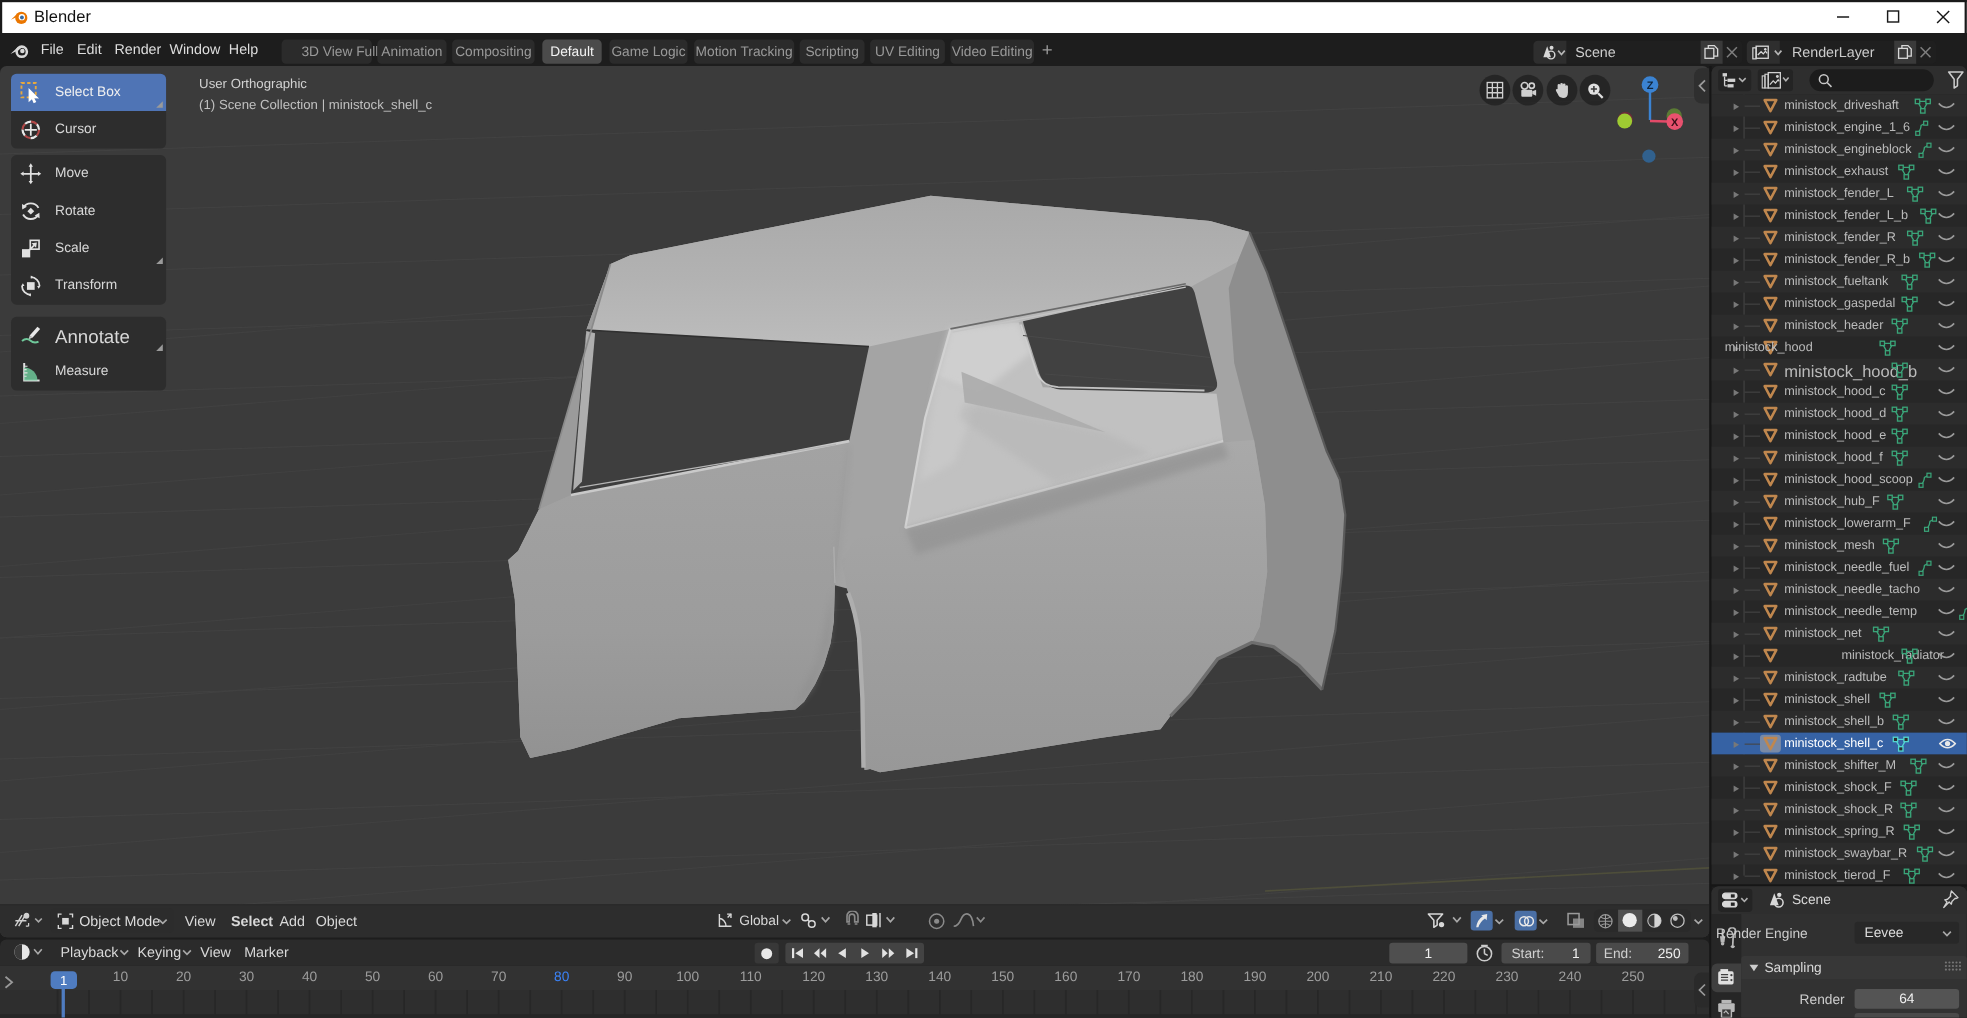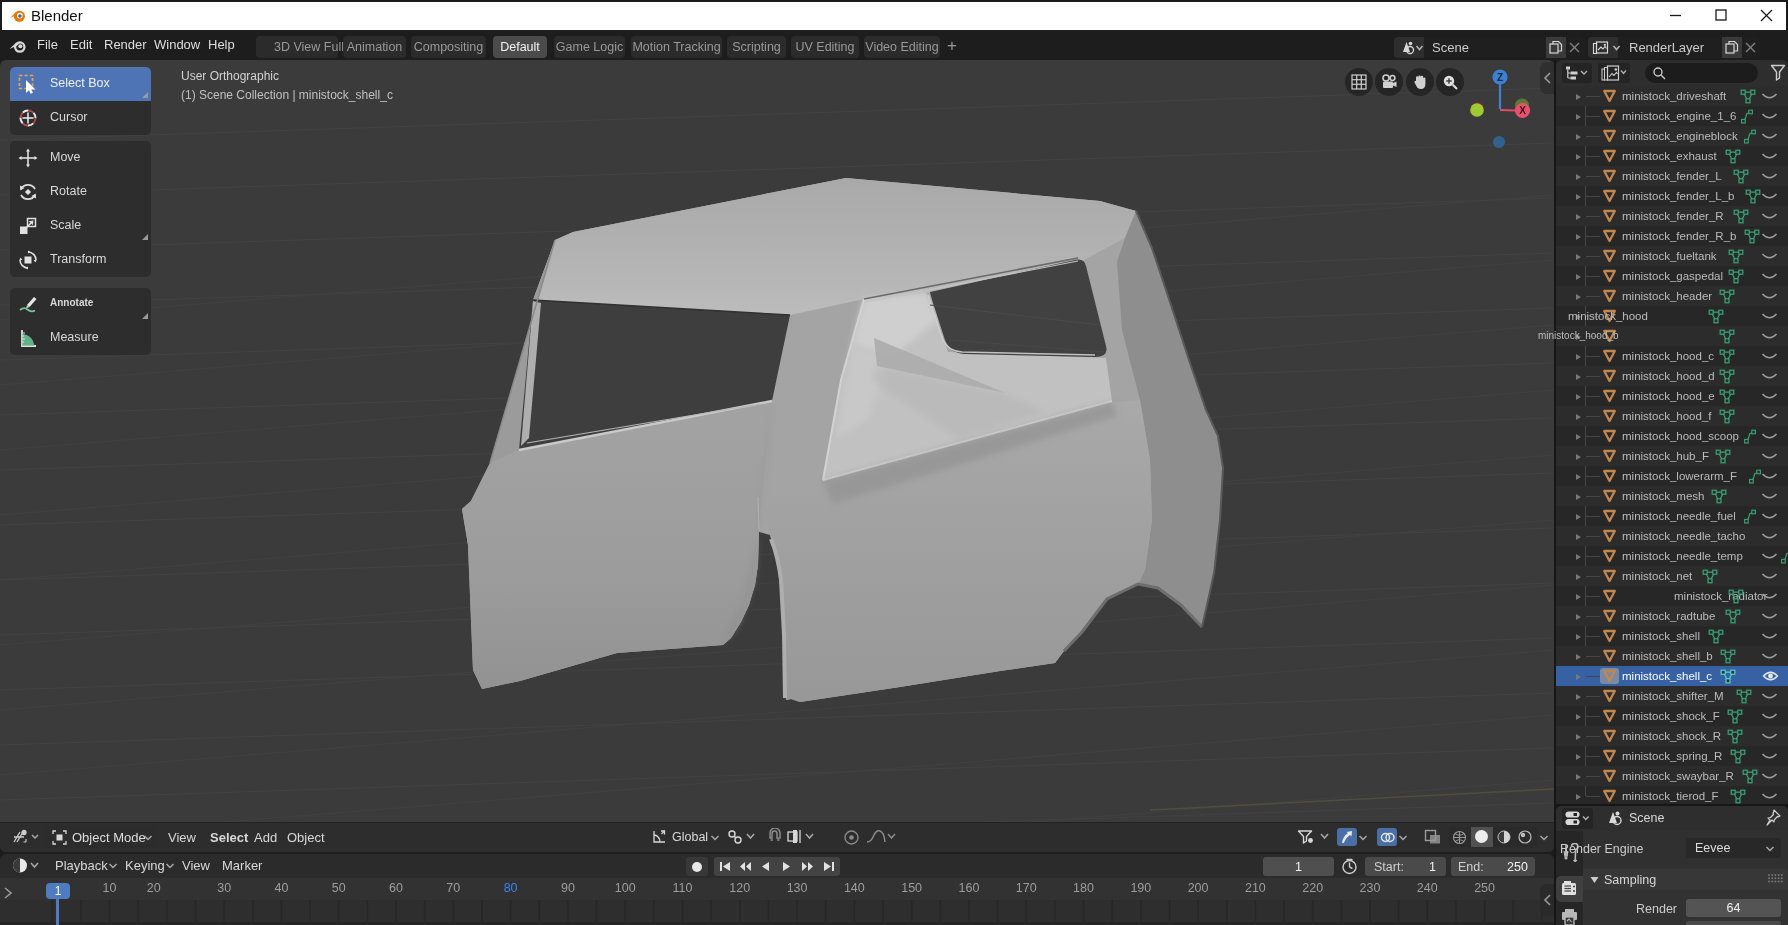--- a/index.html
+++ b/index.html
@@ -237,21 +237,21 @@
 <div class="txt" style="left:50px;top:252px;font-size:12.5px;color:#d8d8d8;font-weight:400">Transform</div>
 <svg class="abs" style="left:18px;top:250px" width="20" height="20" viewBox="0 0 20 20">
     <rect x="6.5" y="6.5" width="7" height="7" fill="#e0e0e0"></rect>
     <path d="M10 2 A 8 8 0 0 1 18 10" fill="none" stroke="#e0e0e0" stroke-width="1.6"></path>
     <path d="M10 18 A 8 8 0 0 1 2 10" fill="none" stroke="#e0e0e0" stroke-width="1.6"></path>
     <path d="M10 0.5 L12.5 2 L10 3.5 Z" fill="#e0e0e0"></path>
     <path d="M10 16.5 L10 19.5 L7.5 18 Z" fill="#e0e0e0"></path>
     <path d="M18.7 10 L17.2 12.5 L15.7 10 Z" fill="#e0e0e0"></path>
     <path d="M4.3 10 L2.8 7.5 L1.3 10 Z" fill="#e0e0e0"></path>
   </svg>
-<div class="txt" style="left:50px;top:296.5px;font-size:10px;color:#d8d8d8;font-weight:700">Annotate</div>
+<div class="txt" style="left:50px;top:296.5px;font-size:17px;color:#d8d8d8;font-weight:400">Annotate</div>
 <svg class="abs" style="left:18px;top:294.5px" width="20" height="20" viewBox="0 0 20 20">
     <path d="M9 10 L16 2 L18.5 4 L11.5 12 Z" fill="#e8e8e8"></path>
     <path d="M9 10 L11.5 12 L8 13.5 Z" fill="#cccccc"></path>
     <path d="M2 15 Q6 11.5 9.5 14.5 T 17 15.5" fill="none" stroke="#6fc89a" stroke-width="1.8"></path>
   </svg>
 <svg class="abs" style="left:141px;top:311.5px" width="8" height="8" viewBox="0 0 8 8">
     <path d="M7 1 L7 7 L1 7 Z" fill="#9a9a9a"></path>
   </svg>
 <div class="txt" style="left:50px;top:330px;font-size:12.5px;color:#d8d8d8;font-weight:400">Measure</div>
 <svg class="abs" style="left:18px;top:328px" width="20" height="20" viewBox="0 0 20 20">
@@ -459,21 +459,21 @@
 <circle cx="8.5" cy="9" r="6.5" fill="none" stroke="#cccccc" stroke-width="1.4"></circle>
 <path d="M8.5 9 L8.5 4.5 M8.5 9 L11.5 10.5 M5.5 1.5 L11.5 1.5" fill="none" stroke="#cccccc" stroke-width="1.4"></path>
   </svg>
 <div class="abs" style="left:1365px;top:857px;width:81px;height:19px;background:#4a4a4a;border-radius:3px;"></div>
 <div class="txt" style="left:1374px;top:860px;font-size:12.5px;color:#cfcfcf;font-weight:400">Start:</div>
 <div class="txt" style="left:1429px;top:860px;font-size:12.5px;color:#f0f0f0;font-weight:400">1</div>
 <div class="abs" style="left:1451px;top:857px;width:84px;height:19px;background:#4a4a4a;border-radius:3px;"></div>
 <div class="txt" style="left:1458px;top:860px;font-size:12.5px;color:#cfcfcf;font-weight:400">End:</div>
 <div class="txt" style="left:1507px;top:860px;font-size:12.5px;color:#f0f0f0;font-weight:400">250</div>
 <div class="txt" style="left:89.5628px;top:881px;font-size:12.5px;color:#9d9d9d;font-weight:400;width:40px;text-align:center">10</div>
-<div class="txt" style="left:146.8548px;top:881px;font-size:12.5px;color:#9d9d9d;font-weight:400;width:40px;text-align:left">20</div>
+<div class="txt" style="left:146.8548px;top:881px;font-size:12.5px;color:#9d9d9d;font-weight:400;width:40px;text-align:center">20</div>
 <div class="txt" style="left:204.14679999999998px;top:881px;font-size:12.5px;color:#9d9d9d;font-weight:400;width:40px;text-align:center">30</div>
 <div class="txt" style="left:261.4388px;top:881px;font-size:12.5px;color:#9d9d9d;font-weight:400;width:40px;text-align:center">40</div>
 <div class="txt" style="left:318.7308px;top:881px;font-size:12.5px;color:#9d9d9d;font-weight:400;width:40px;text-align:center">50</div>
 <div class="txt" style="left:376.02279999999996px;top:881px;font-size:12.5px;color:#9d9d9d;font-weight:400;width:40px;text-align:center">60</div>
 <div class="txt" style="left:433.3148px;top:881px;font-size:12.5px;color:#9d9d9d;font-weight:400;width:40px;text-align:center">70</div>
 <div class="txt" style="left:490.60679999999996px;top:881px;font-size:12.5px;color:#3b82f6;font-weight:400;width:40px;text-align:center">80</div>
 <div class="txt" style="left:547.8987999999999px;top:881px;font-size:12.5px;color:#9d9d9d;font-weight:400;width:40px;text-align:center">90</div>
 <div class="txt" style="left:605.1908px;top:881px;font-size:12.5px;color:#9d9d9d;font-weight:400;width:40px;text-align:center">100</div>
 <div class="txt" style="left:662.4828px;top:881px;font-size:12.5px;color:#9d9d9d;font-weight:400;width:40px;text-align:center">110</div>
 <div class="txt" style="left:719.7747999999999px;top:881px;font-size:12.5px;color:#9d9d9d;font-weight:400;width:40px;text-align:center">120</div>
@@ -795,21 +795,21 @@
     <path d="M1.5 2 Q8.5 9.5 15.5 2" fill="none" stroke="#9a9a9a" stroke-width="1.5"></path>
   </svg>
 <div class="abs" style="left:1556px;top:326px;width:232px;height:20px;background:#2c2c2c;border-radius:0;"></div>
 <svg class="abs" style="left:1575px;top:333px" width="7" height="8" viewBox="0 0 7 8">
     <path d="M1 1 L6 4 L1 7 Z" fill="#787878"></path>
   </svg>
 <div class="abs" style="left:1586px;top:336px;width:14px;height:1px;background:#454545;border-radius:0;"></div>
 <svg class="abs" style="left:1602px;top:329px" width="15" height="14" viewBox="0 0 15 14">
     <path d="M2.2 2 L12.8 2 L7.5 12 Z" fill="none" stroke="#c0874e" stroke-width="2.3" stroke-linejoin="round"></path>
   </svg>
-<div class="txt" style="left:1538px;top:330px;font-size:10px;color:#bbbbbb;font-weight:400">ministock_hood_b</div>
+<div class="txt" style="left:1622px;top:330px;font-size:15px;color:#bbbbbb;font-weight:400">ministock_hood_b</div>
 <svg class="abs" style="left:1719px;top:329px" width="16" height="15" viewBox="0 0 16 15">
     <path d="M3.2 3.2 L12.8 3.2 L8 12 Z" fill="none" stroke="#3aa579" stroke-width="1.2"></path>
     <rect x="1.2" y="1.2" width="4" height="4" fill="#2b2b2b" stroke="#3aa579" stroke-width="1.2"></rect>
     <rect x="10.8" y="1.2" width="4" height="4" fill="#2b2b2b" stroke="#3aa579" stroke-width="1.2"></rect>
     <rect x="6" y="9.8" width="4" height="4" fill="#2b2b2b" stroke="#3aa579" stroke-width="1.2"></rect>
   </svg>
 <svg class="abs" style="left:1761px;top:332px" width="17" height="10" viewBox="0 0 17 10">
     <path d="M1.5 2 Q8.5 9.5 15.5 2" fill="none" stroke="#9a9a9a" stroke-width="1.5"></path>
   </svg>
 <svg class="abs" style="left:1575px;top:353px" width="7" height="8" viewBox="0 0 7 8">

